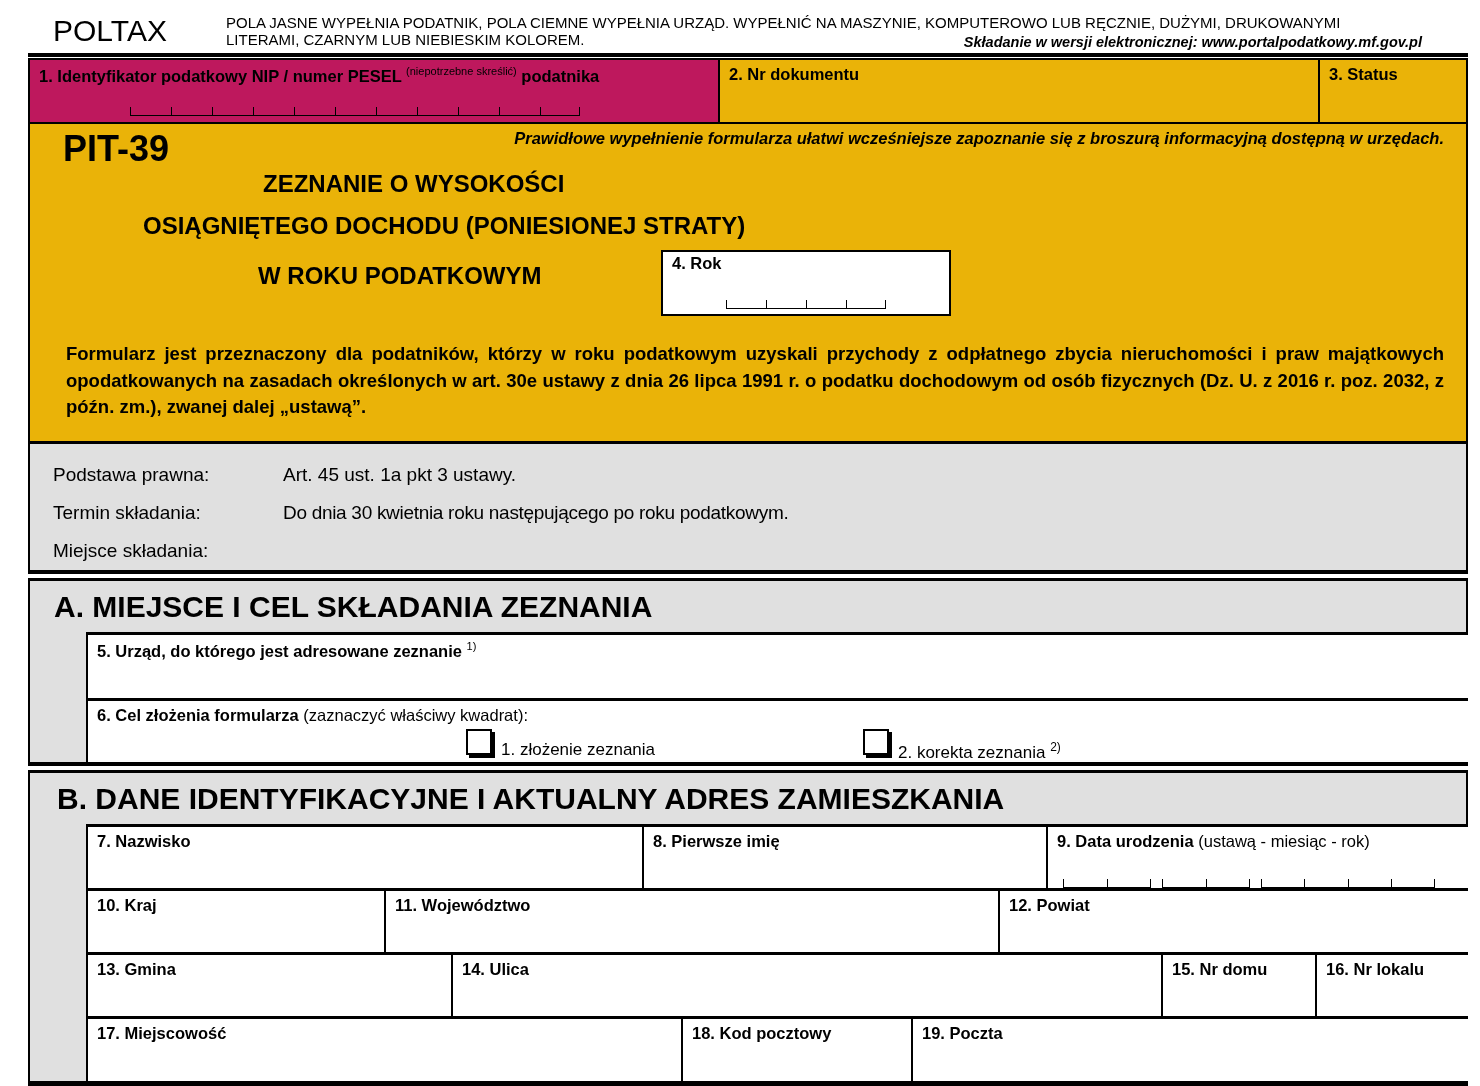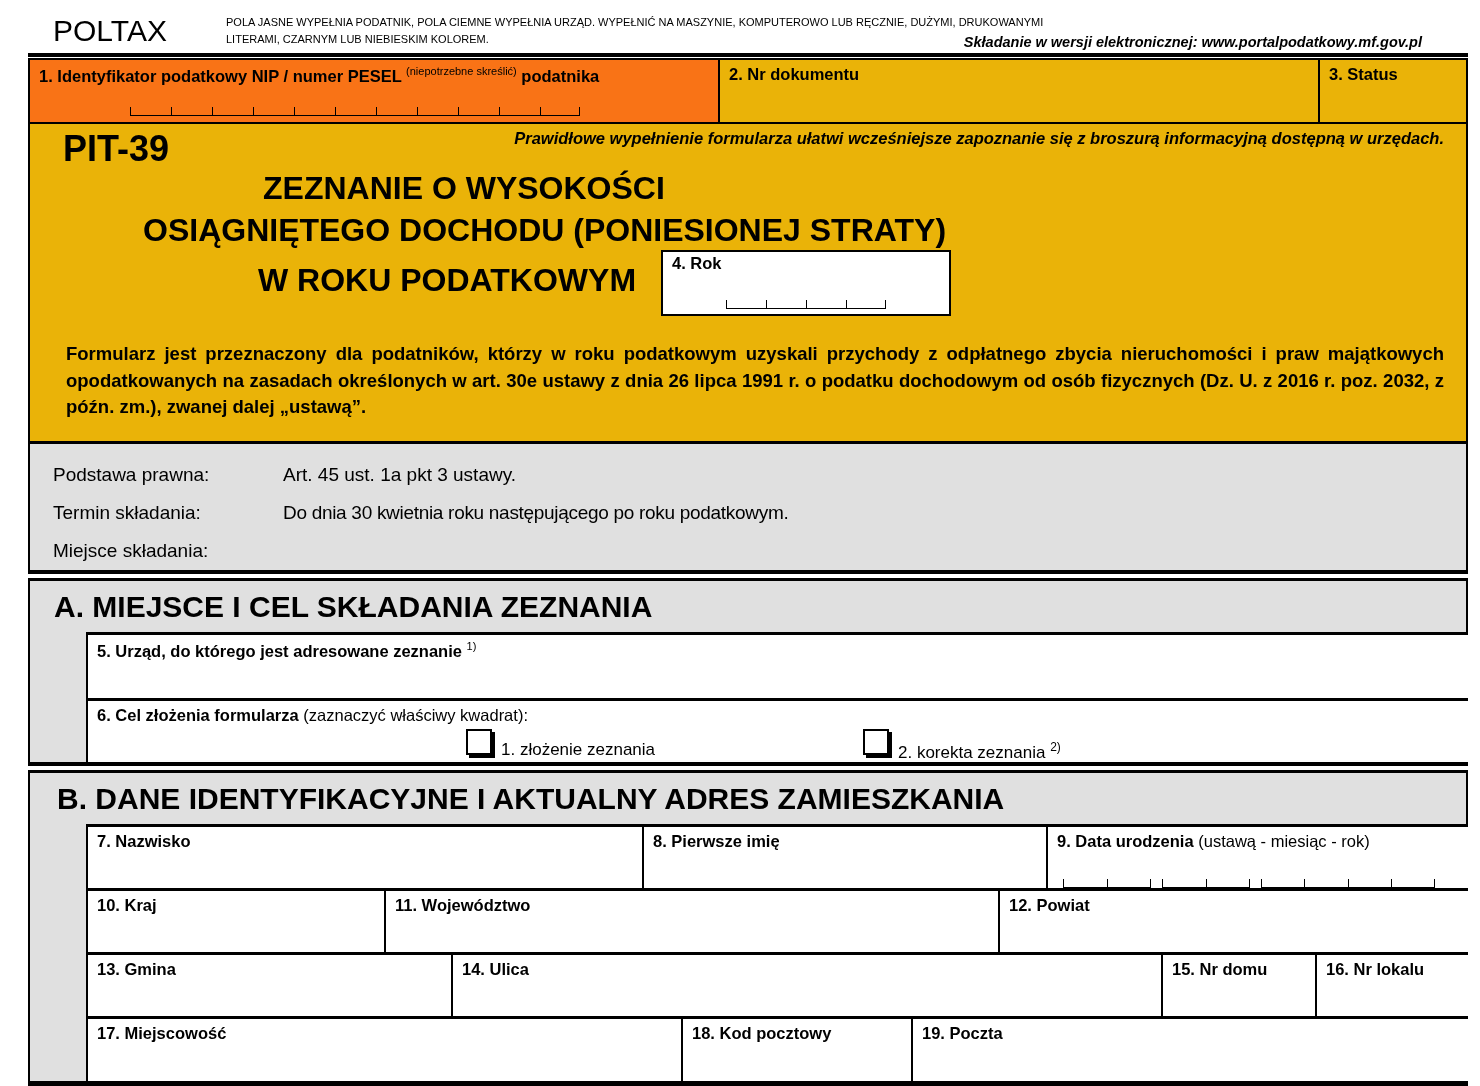--- a/index.html
+++ b/index.html
@@ -1,49 +1,49 @@
 <!DOCTYPE html>
 <html><head>
 <meta charset="utf-8">
 <style>
   html, body { margin:0; padding:0; background:#ffffff; }
   body { width:1480px; height:1086px; position:relative; overflow:hidden; font-family:"Liberation Sans", sans-serif; color:#000; }
   .abs { position:absolute; }
   .b { font-weight:bold; }
   .hdr-logo { left:53px; top:14px; font-size:30px; }
-  .hdr-notice { left:226px; top:14px; font-size:11px; line-height:17px; width:1200px; }
+  .hdr-notice { left:226px; top:14px; font-size:15px; line-height:17px; width:1200px; }
   .hdr-e { right:58px; top:34px; font-size:14.5px; font-style:italic; font-weight:bold; }
   .topline { left:28px; top:53px; width:1440px; height:4px; background:#000; }
   .box { position:absolute; border:2px solid #000; box-sizing:border-box; }
   .lbl { font-size:16.5px; font-weight:bold; position:absolute; left:9px; top:5px; white-space:nowrap; }
   .lbl .n { font-weight:normal; }
   .lbl sup { font-size:11px; font-weight:normal; }
   .dark { background:#eab308; }
   .light { background:#e0e0e0; }
   .ticks { position:absolute; height:8px; border-bottom:1px solid #000; }
   .ticks i { position:absolute; bottom:0; width:1px; height:8px; background:#000; }
-  .title { font-weight:bold; font-size:32px; position:absolute; white-space:nowrap; }
+  .title { font-weight:bold; font-size:24px; position:absolute; white-space:nowrap; }
   .secthdr { font-weight:bold; font-size:30px; position:absolute; left:54px; }
   .cb { position:absolute; width:22px; height:22px; border:2px solid #000; box-shadow:3px 3px 0 #000; background:#fff; }
   .opt { position:absolute; font-size:17px; white-space:nowrap; }
   .opt sup { font-size:12px; }
   .cell { position:absolute; border-left:2px solid #000; border-top:3px solid #000; box-sizing:border-box; background:#fff; }
 </style>
 </head>
 <body>
 
 <div class="abs hdr-logo">POLTAX</div>
 <div class="abs hdr-notice">
   <div>POLA JASNE WYPEŁNIA PODATNIK, POLA CIEMNE WYPEŁNIA URZĄD. WYPEŁNIĆ NA MASZYNIE, KOMPUTEROWO LUB RĘCZNIE, DUŻYMI, DRUKOWANYMI</div>
   <div>LITERAMI, CZARNYM LUB NIEBIESKIM KOLOREM.</div>
 </div>
 <div class="abs hdr-e">Składanie w wersji elektronicznej: www.portalpodatkowy.mf.gov.pl</div>
 <div class="abs topline"></div>
 
-<div class="box" style="left:28px;top:58px;width:692px;height:66px;background:#f97316;">
+<div class="box" style="left:28px;top:58px;width:692px;height:66px;background:#be185d;">
   <div class="lbl"><span>1. Identyfikator podatkowy NIP / numer PESEL</span> <sup>(niepotrzebne skreślić)</sup> <span>podatnika</span></div>
   <div class="ticks" style="left:100px;top:47px;width:450px;">
     <i style="left:0"></i>
       <i style="left:41px"></i>
       <i style="left:82px"></i>
       <i style="left:123px"></i>
       <i style="left:164px"></i>
       <i style="left:205px"></i>
       <i style="left:246px"></i>
       <i style="left:287px"></i>

